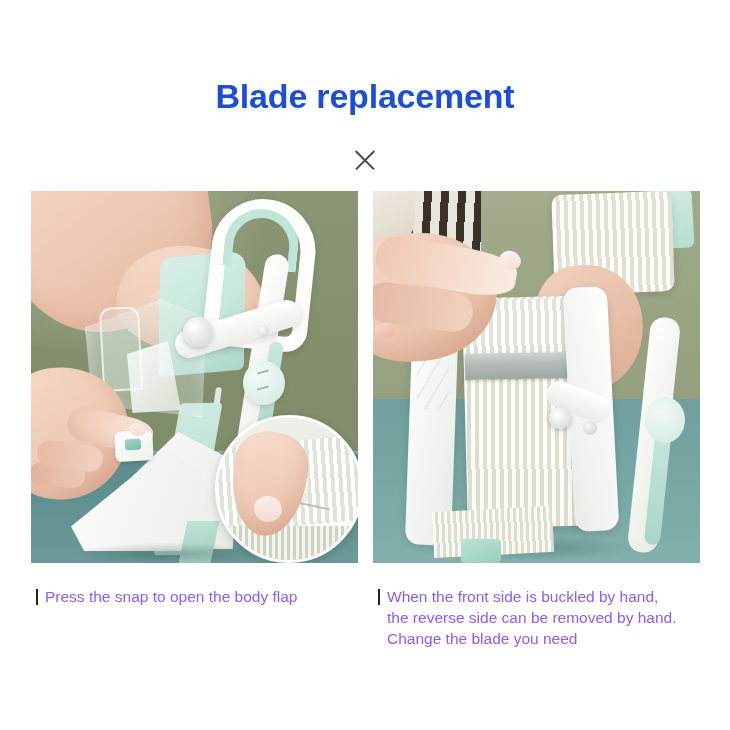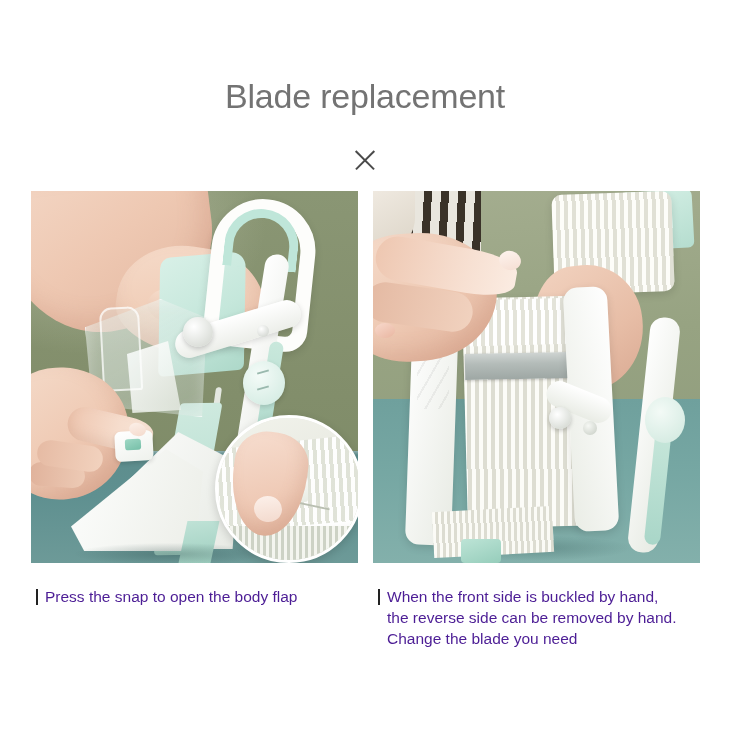--- a/index.html
+++ b/index.html
@@ -11,23 +11,23 @@
     position:relative;
     overflow:hidden;
   }
 
   
   .page-title{
     position:absolute;
     top:79px; left:0; width:730px;
     text-align:center;
     font-size:34px;
-    font-weight:400;
+    font-weight:700;
     letter-spacing:-0.2px;
-    color:#737373;
+    color:#1d4ed8;
     line-height:1;
   }
 
   
   .x-mark{
     position:absolute;
     left:352px; top:147px;
     width:26px; height:26px;
   }
   .x-mark span{
@@ -562,21 +562,21 @@
     position:absolute; left:60px; top:344px;
     width:200px; height:26px;
     background:radial-gradient(ellipse at 50% 50%, rgba(25,60,60,.26), rgba(25,60,60,0) 70%);
   }
 
   
   .caption{
     position:absolute;
     font-size:15.5px;
     line-height:21px;
-    color:#4c1d95;
+    color:#8b5cf6;
     white-space:pre-line;
     padding-left:9px;
   }
   .caption:before{
     content:"";
     position:absolute;
     left:0; top:3px;
     width:2px; height:16px;
     background:#222222;
   }

